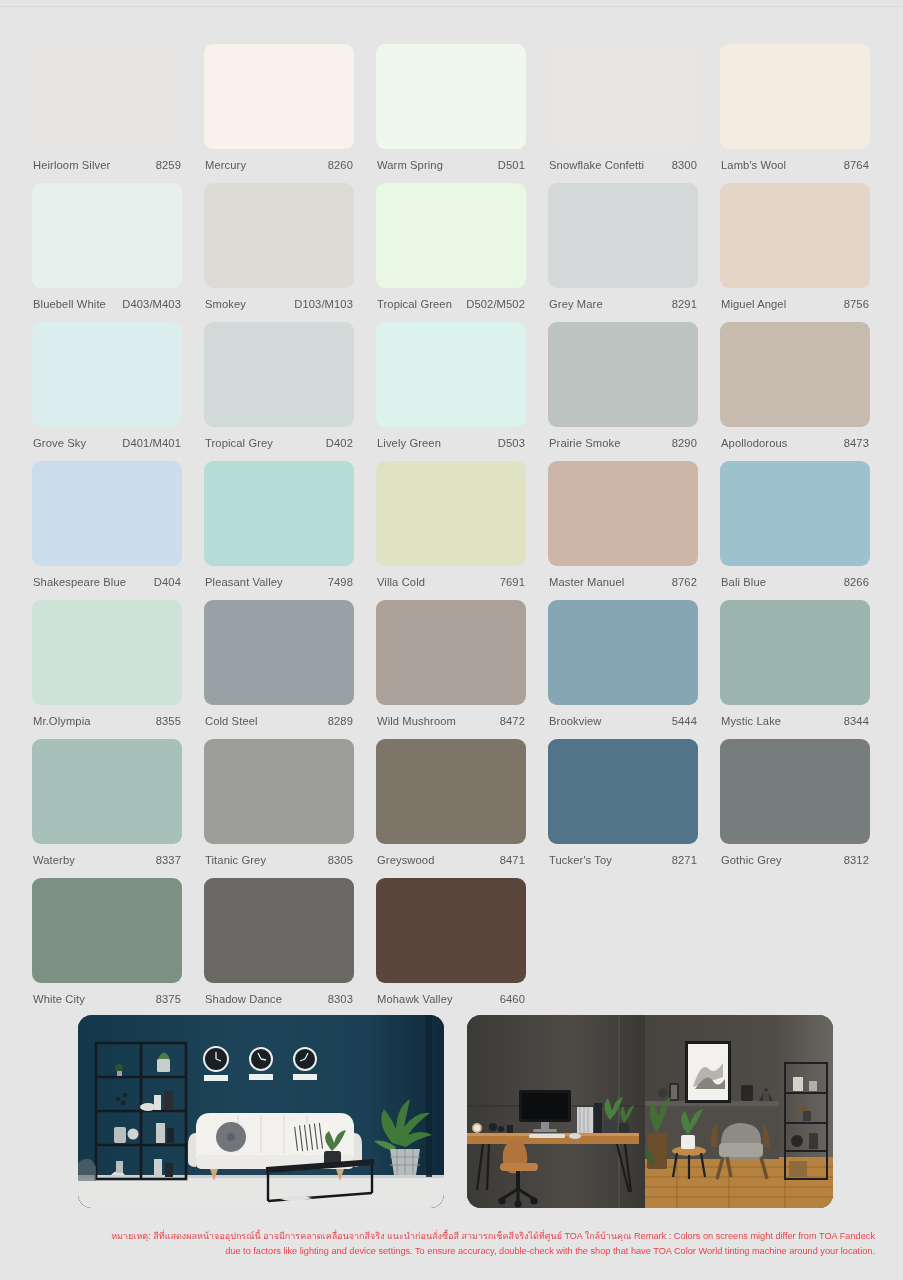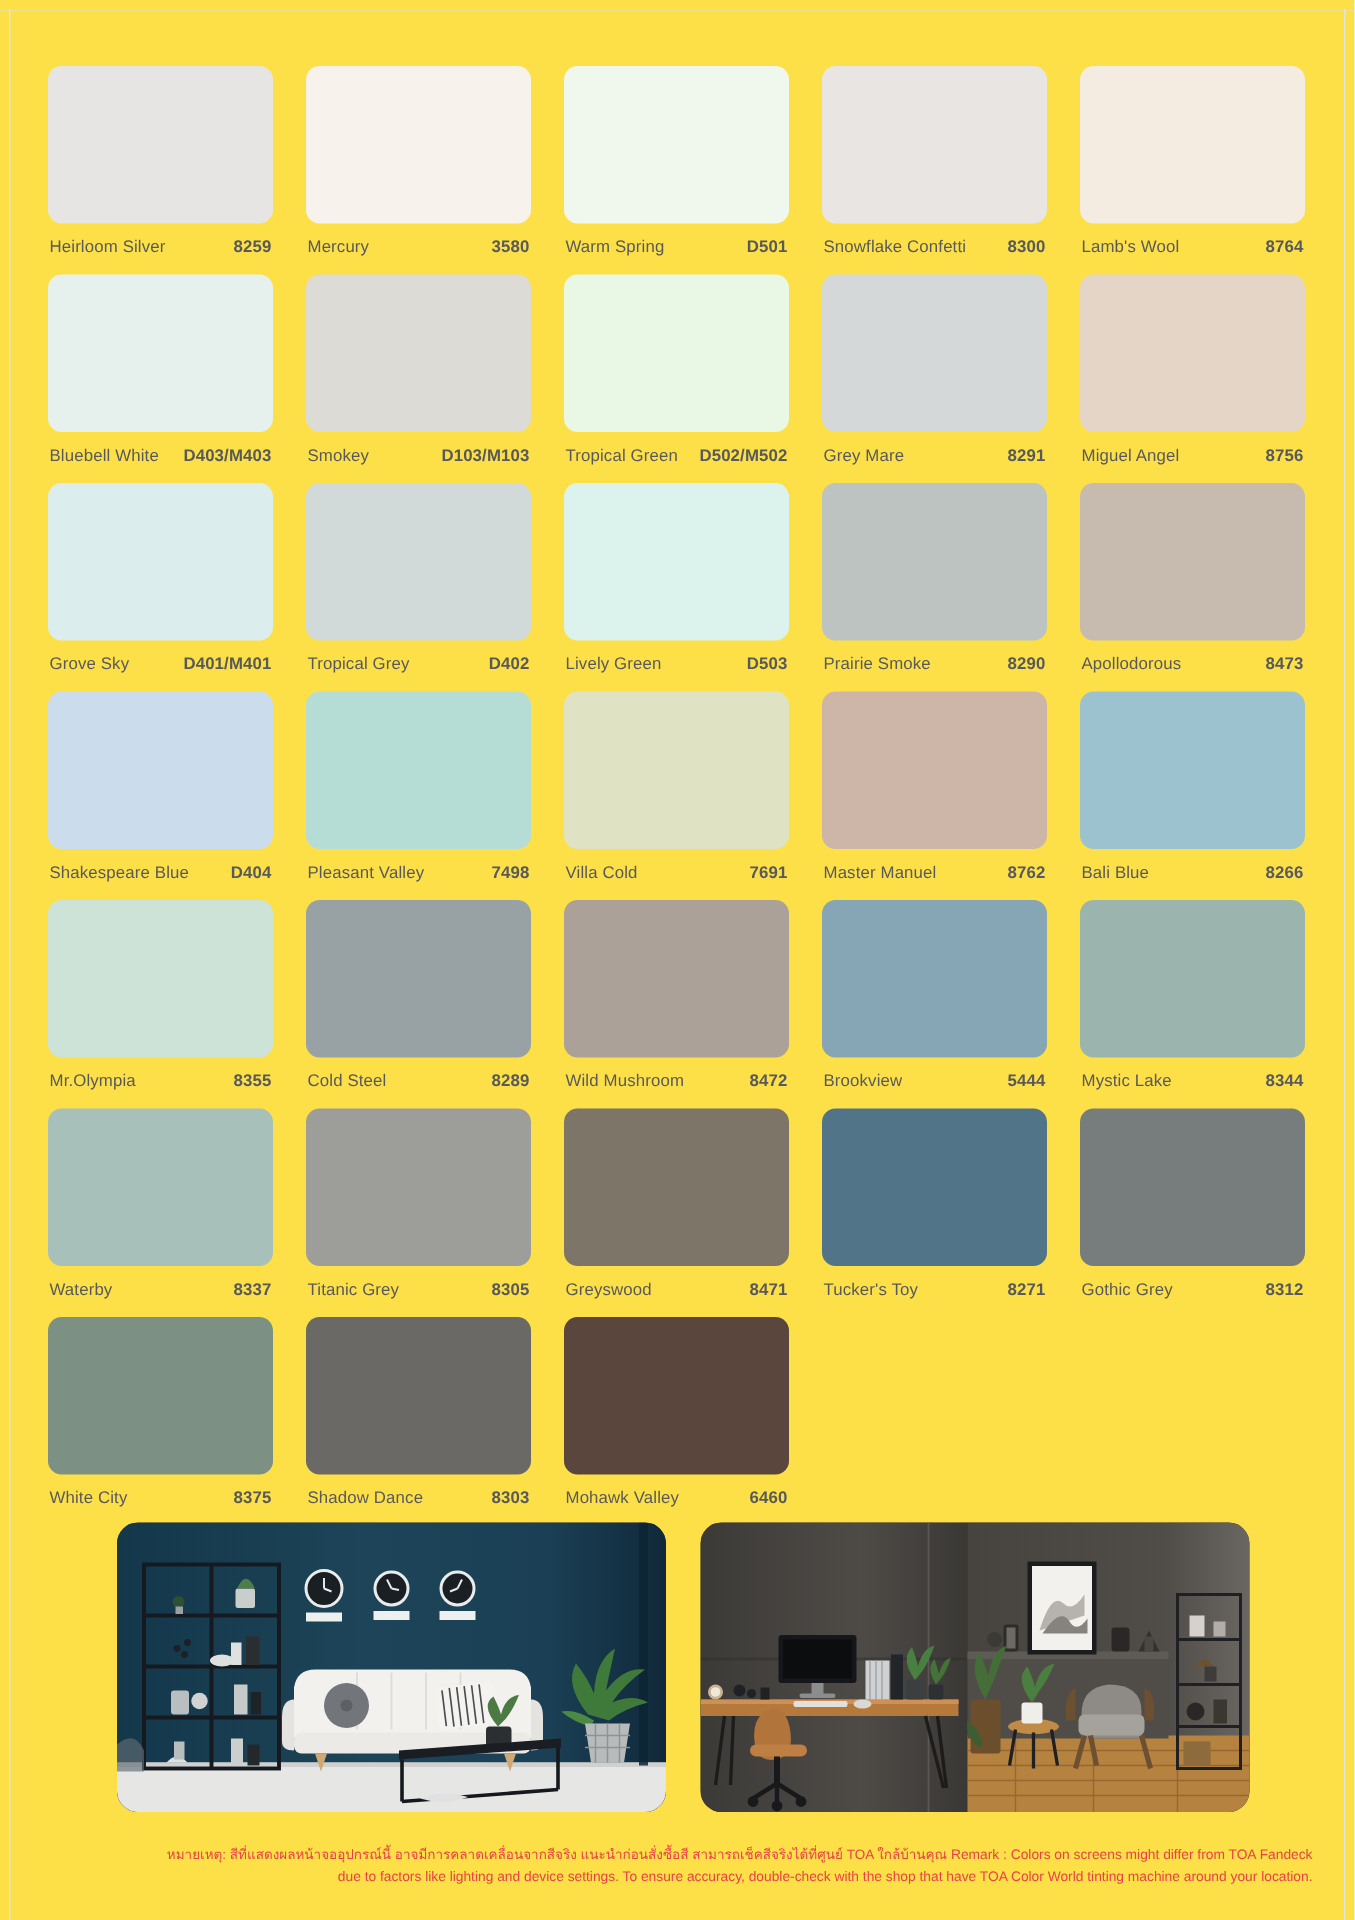--- a/index.html
+++ b/index.html
@@ -13,21 +13,21 @@
     height: 1280px;
     font-family: "Liberation Sans", "DejaVu Sans", sans-serif;
     position: relative;
     overflow: hidden;
   }
 
   #page {
     width: 903px;
     height: 1280px;
     position: relative;
-    background: #fde047;
+    background: #e5e5e5;
     box-sizing: border-box;
   }
 
   
   .page-top-rule {
     position: absolute;
     top: 6px;
     left: 0;
     width: 903px;
     height: 1px;
@@ -85,21 +85,21 @@
     color: #58595b;
     letter-spacing: 0.1px;
     white-space: nowrap;
     font-weight: 400;
   }
   .swatch-code {
     font-size: 11.2px;
     color: #58595b;
     letter-spacing: 0.1px;
     white-space: nowrap;
-    font-weight: 700;
+    font-weight: 400;
   }
 
   
   #photo-row {
     position: absolute;
     top: 1015px;
     left: 78px;
     width: 755px;
     height: 193px;
     display: flex;
@@ -148,21 +148,21 @@
         <div class="swatch-chip" style="background: rgb(230, 229, 227);"></div>
         <div class="swatch-meta">
           <span class="swatch-name">Heirloom Silver</span>
           <span class="swatch-code">8259</span>
         </div>
       </div>
       <div class="swatch-cell">
         <div class="swatch-chip" style="background: rgb(248, 242, 236);"></div>
         <div class="swatch-meta">
           <span class="swatch-name">Mercury</span>
-          <span class="swatch-code">3580</span>
+          <span class="swatch-code">8260</span>
         </div>
       </div>
       <div class="swatch-cell">
         <div class="swatch-chip" style="background: rgb(240, 247, 236);"></div>
         <div class="swatch-meta">
           <span class="swatch-name">Warm Spring</span>
           <span class="swatch-code">D501</span>
         </div>
       </div>
       <div class="swatch-cell">

